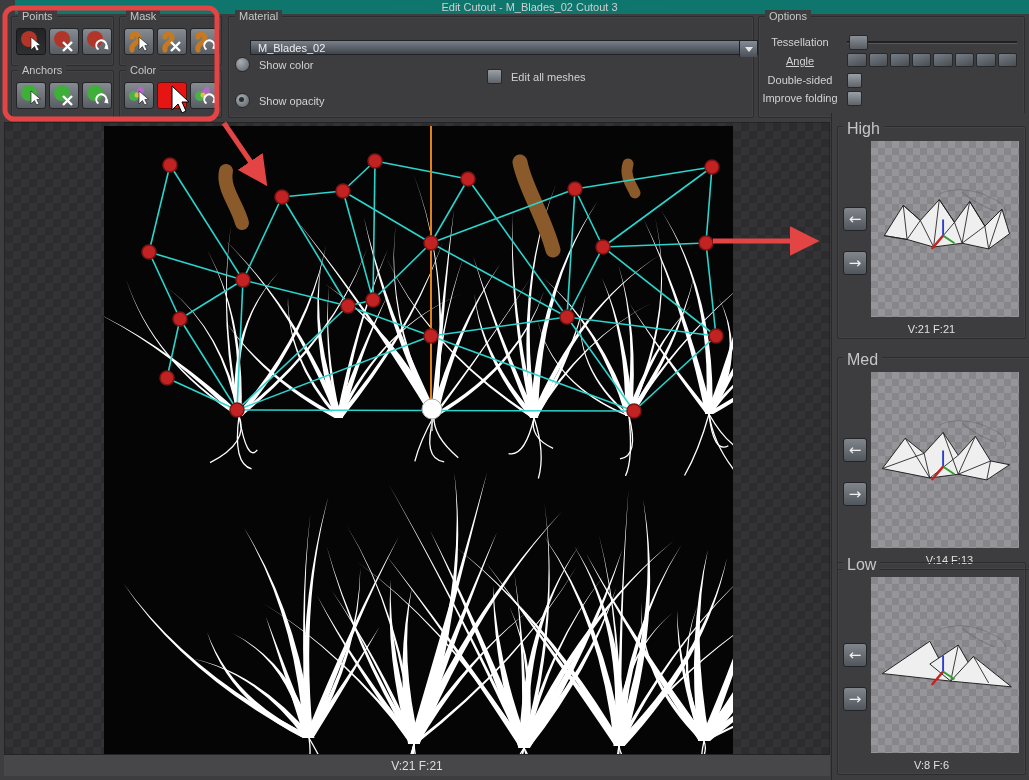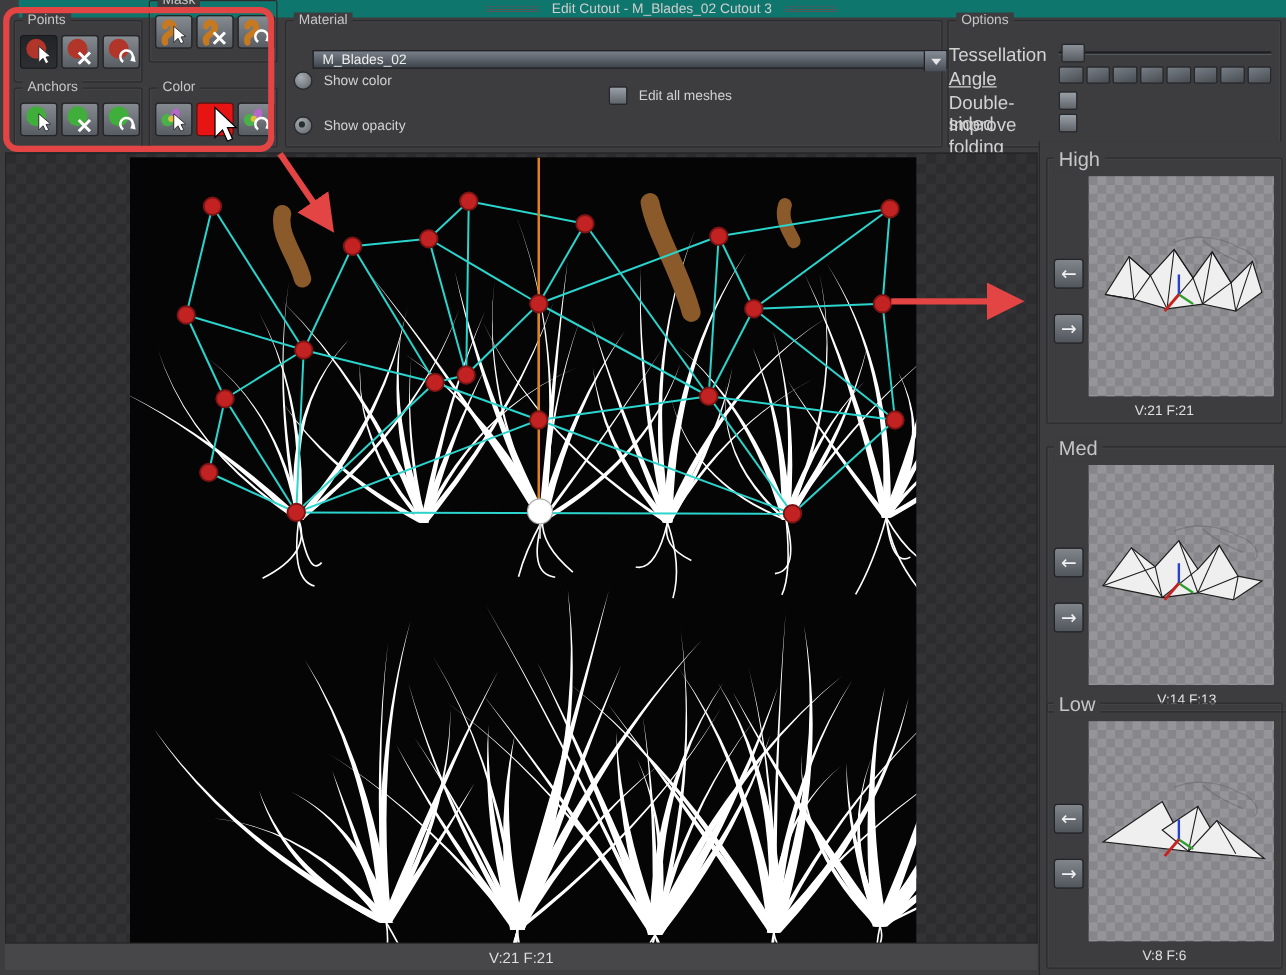--- a/index.html
+++ b/index.html
@@ -32,21 +32,21 @@
   .droparrow i{width:0;height:0;border:4px solid transparent;border-top:5px solid #e6e6e6;margin-top:4px;}
   
   .ctlrow{position:absolute;display:flex;align-items:center;gap:9px;font-size:11px;color:#d2d2d2;}
   .radio{width:13px;height:13px;border-radius:50%;border:1px solid #26282b;
          background:radial-gradient(circle at 35% 30%,#a7adb4,#5c6167);position:relative;cursor:pointer;}
   .radio.checked::after{content:"";position:absolute;left:3px;top:3px;width:5px;height:5px;
          border-radius:50%;background:#2a2d30;}
   .checkbox{width:13px;height:13px;border-radius:2px;border:1px solid #26282b;
          background:linear-gradient(#9aa0a7,#5f646a);cursor:pointer;}
   
-  .optlabel{position:absolute;font-size:15px;color:#d2d2d2;text-align:left;width:82px;}
+  .optlabel{position:absolute;font-size:11px;color:#d2d2d2;text-align:center;width:82px;}
   .slider{position:absolute;height:13px;}
   .slider .track{position:absolute;left:0;right:0;top:6px;height:2px;background:#202022;
                  box-shadow:0 1px 0 #55585c;}
   .slider .handle{position:absolute;left:2px;top:0;width:17px;height:13px;border-radius:2px;
                  border:1px solid #26282b;background:linear-gradient(#8b9198,#575c62);cursor:pointer;}
   .segmeter{position:absolute;display:flex;gap:2px;height:14px;cursor:pointer;}
   .segmeter .seg{flex:1;border:1px solid #26282b;border-radius:2px;
                  background:linear-gradient(160deg,#787e86,#484d53);}
   
   .mainarea{position:absolute;left:4px;top:122px;width:826px;height:633px;
@@ -106,21 +106,21 @@
       <button class="toolbtn">
         <svg width="30" height="27" viewBox="0 0 30 27">
           <circle cx="12" cy="10" r="8" fill="#b23529"></circle>
           <path d="M15.5,20.5 A5 5 0 1 1 22.5,19" fill="none" stroke="#fff" stroke-width="2"></path>
           <path d="M24.5,15.5 L21,19.5 L25.5,20.5 Z" fill="#fff"></path>
         </svg>
       </button>
     </div>
   </div>
 
-  <div class="groupbox" style="left:119px;top:0;width:101px;height:48px;">
+  <div class="groupbox" style="left:119px;top:16px;width:101px;height:48px;">
     <span class="grouplabel">Mask</span>
     <div class="btnrow">
       <button class="toolbtn">
         <svg width="30" height="27" viewBox="0 0 30 27">
           <path d="M7,21 C5,14 14,15 14,9 C14,4 7,4 7,8" fill="none" stroke="#c7791f" stroke-width="5" stroke-linecap="round"></path>
           <path d="M14,8 L14,21 L17.4,17.6 L19.6,22 L22,20.8 L19.8,16.6 L23.5,16.2 Z" fill="#fff" stroke="#222" stroke-width="0.7"></path>
         </svg>
       </button>
       <button class="toolbtn">
         <svg width="30" height="27" viewBox="0 0 30 27">

